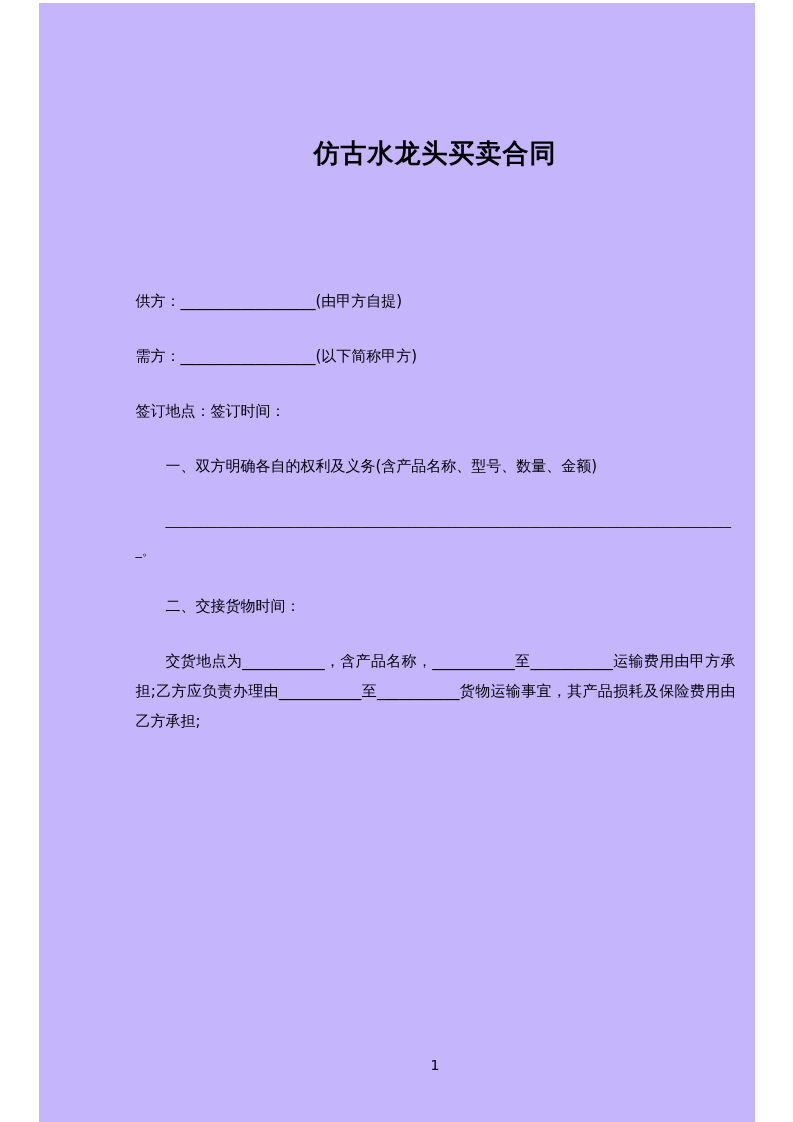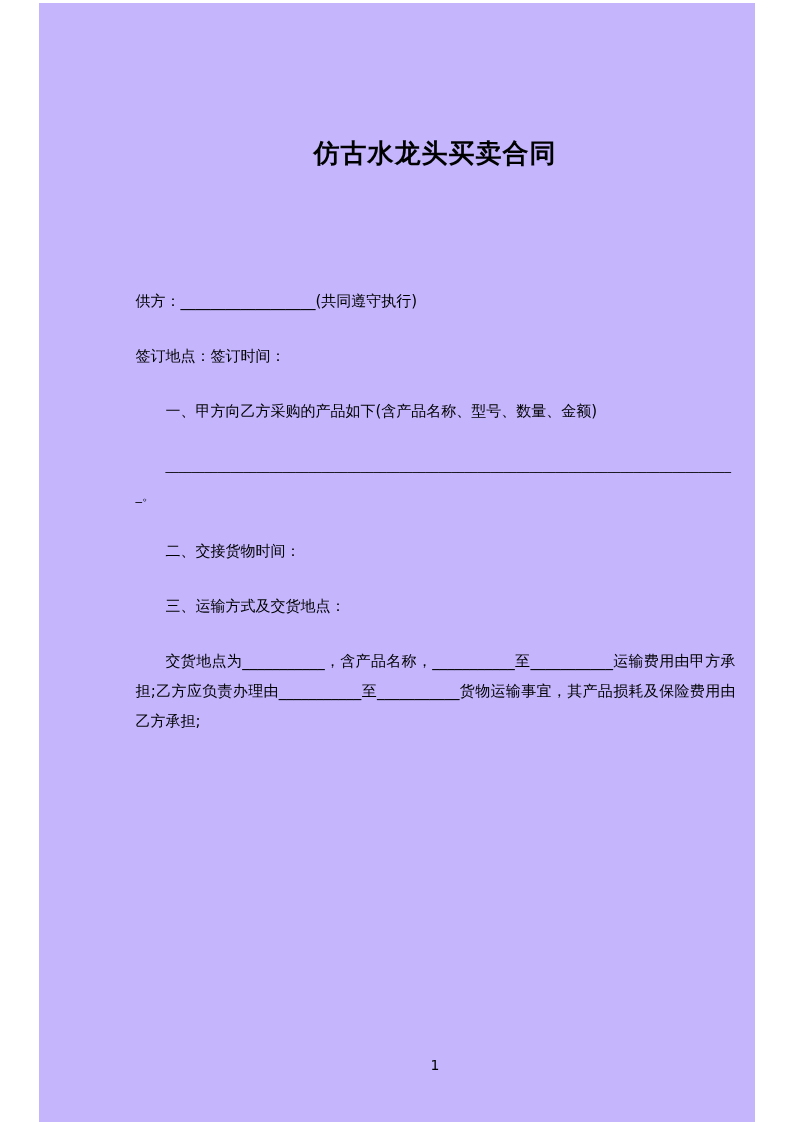--- a/index.html
+++ b/index.html
@@ -64,24 +64,24 @@
   }
 </style>
 </head>
 <body>
 
 <div class="page">
 
   <div class="doc-title">仿古水龙头买卖合同</div>
 
   <div class="body-area">
-    <p class="para">供方：__________________(共同遵守执行)</p>
+    <p class="para">供方：__________________(由甲方自提)</p>
+    <p class="para">需方：__________________(以下简称甲方)</p>
     <p class="para">签订地点：签订时间：</p>
-    <p class="para indent">一、甲方向乙方采购的产品如下(含产品名称、型号、数量、金额)</p>
+    <p class="para indent">一、双方明确各自的权利及义务(含产品名称、型号、数量、金额)</p>
     <p class="blanks-line">________________________________________________________________________________________。</p>
     <p class="para indent">二、交接货物时间：</p>
-    <p class="para indent">三、运输方式及交货地点：</p>
     <p class="para indent">交货地点为___________，含产品名称，___________至___________运输费用由甲方承担;乙方应负责办理由___________至___________货物运输事宜，其产品损耗及保险费用由乙方承担;</p>
   </div>
 
   <div class="page-number">1</div>
 
 </div>
 
 </body></html>

